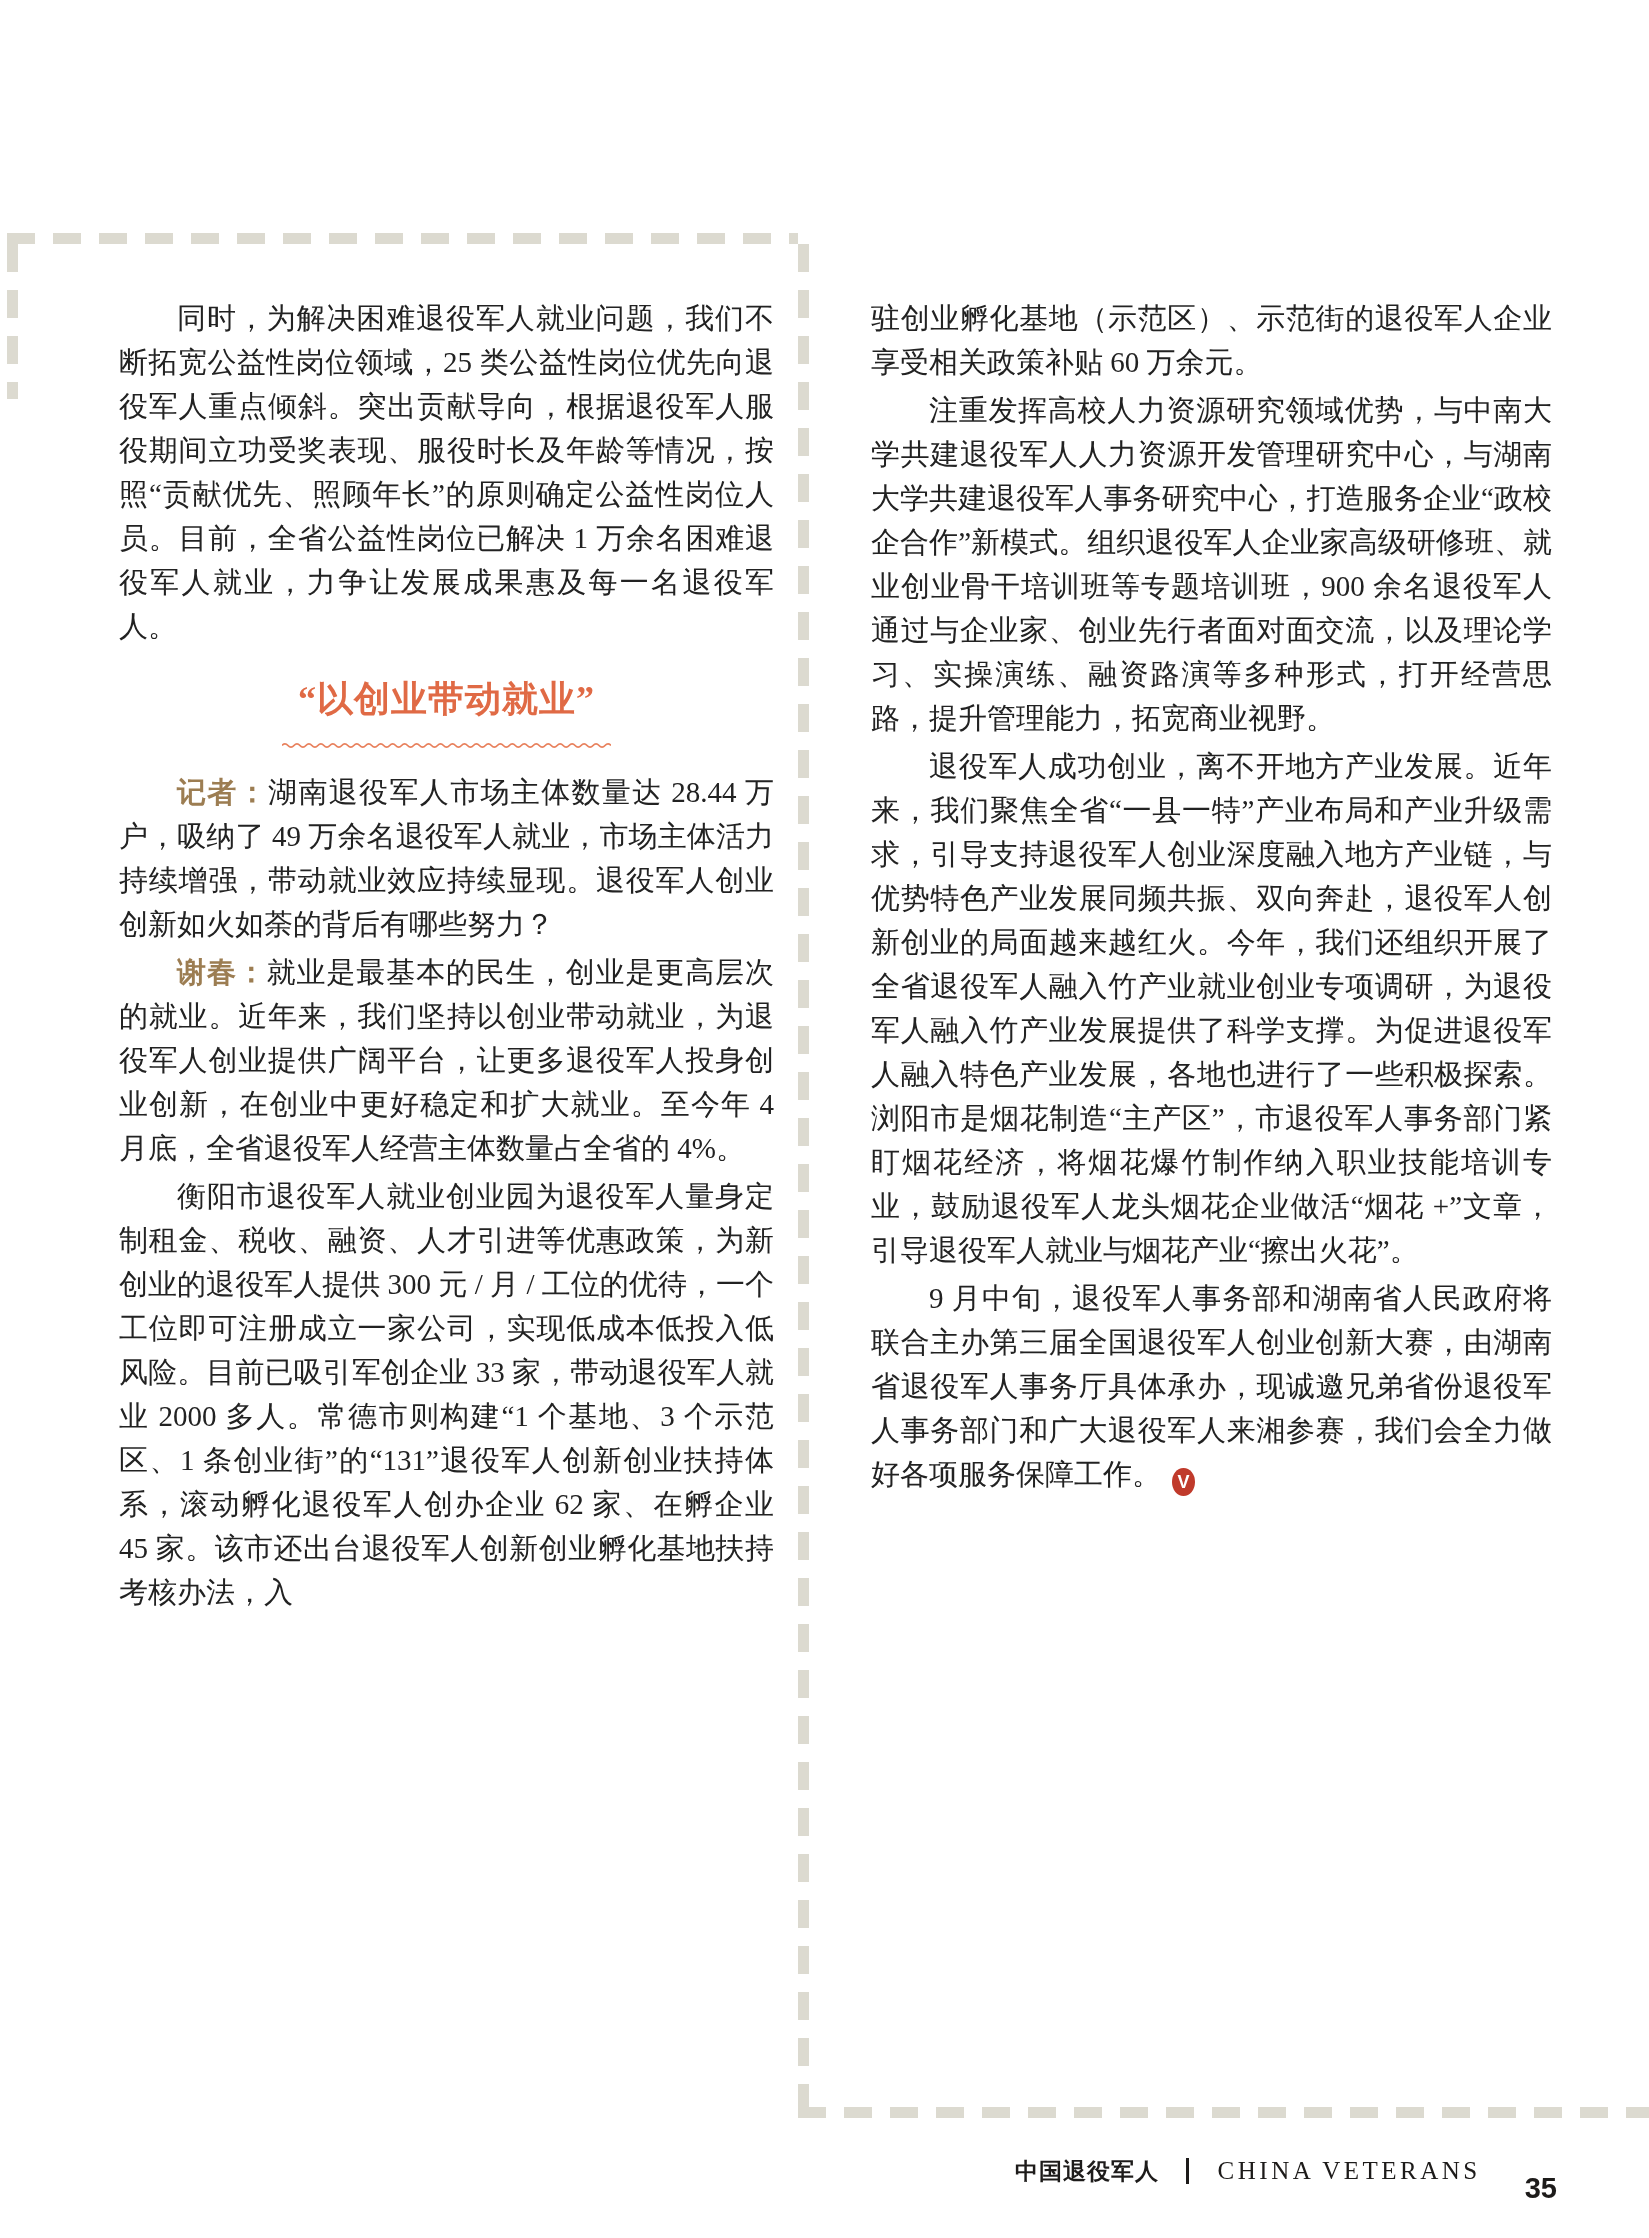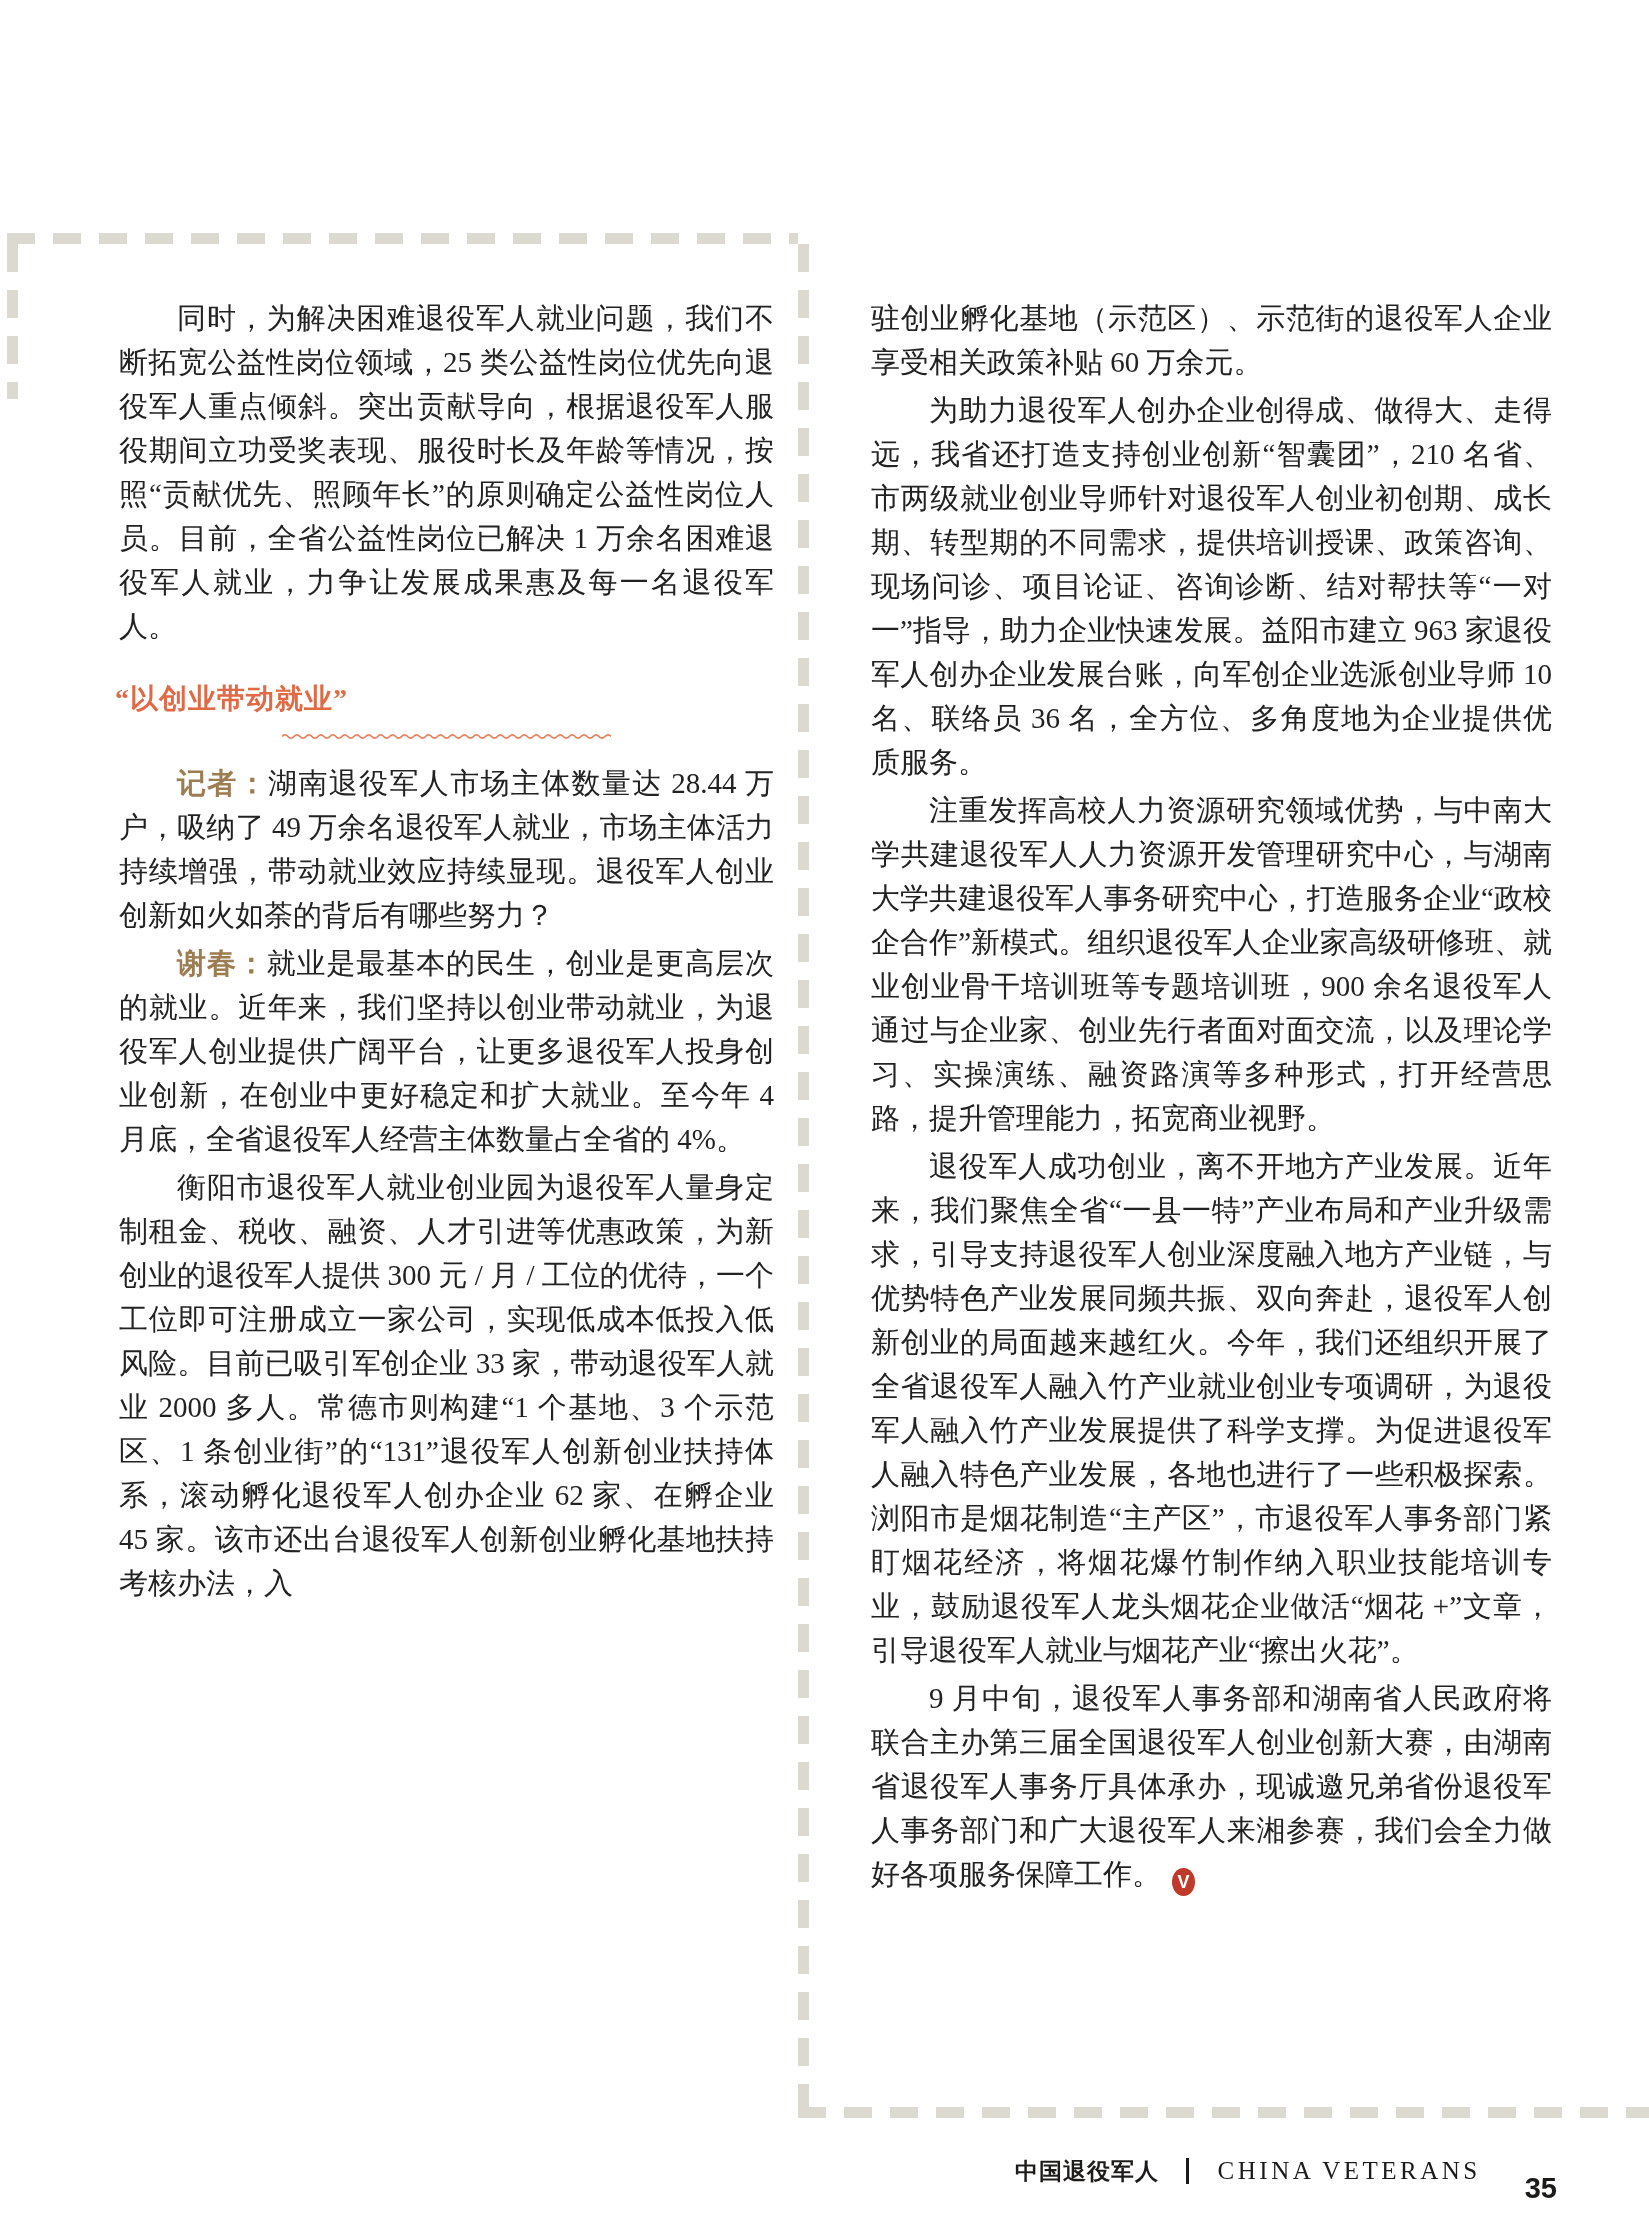--- a/index.html
+++ b/index.html
@@ -29,22 +29,22 @@
   #col-right{left:867px;width:689px;}
   .column p{
     margin:4px;font-size:29px;line-height:44px;text-indent:2em;
     font-weight:400;letter-spacing:0;
   }
   .column p.no-indent{text-indent:0;}
   .speaker{color:var(--speaker);font-weight:bold;font-family:"Liberation Sans","DejaVu Sans",sans-serif;}
 
   
   .section-heading{
-    margin:26px 0 8px 0;color:var(--accent);
-    font-size:28px;line-height:50px;font-weight:bold;letter-spacing:1px;
+    margin:26px 0 17px 0;text-align:center;color:var(--accent);
+    font-size:36px;line-height:50px;font-weight:bold;letter-spacing:1px;
     font-family:"Liberation Serif","DejaVu Serif",serif;
   }
   .squiggle-wrap{text-align:center;margin:0 0 21px 0;line-height:0;}
 
   
   .end-badge{
     display:inline-flex;align-items:center;justify-content:center;
     width:23px;height:28.4px;border-radius:50%;background:var(--badge);
     color:#ffffff;font-family:"Liberation Sans","DejaVu Sans",sans-serif;
     font-weight:bold;font-size:18px;margin-left:11px;vertical-align:-4px;
@@ -81,21 +81,20 @@
 
   <p><span class="speaker">记者：</span><span>湖南退役军人市场主体数量达 28.44 万户，吸纳了 49 万余名退役军人就业，市场主体活力持续增强，带动就业效应持续显现。退役军人创业创新如火如荼的背后有哪些努力？</span></p>
 
   <p><span class="speaker">谢春：</span><span>就业是最基本的民生，创业是更高层次的就业。近年来，我们坚持以创业带动就业，为退役军人创业提供广阔平台，让更多退役军人投身创业创新，在创业中更好稳定和扩大就业。至今年 4 月底，全省退役军人经营主体数量占全省的 4%。</span></p>
 
   <p>衡阳市退役军人就业创业园为退役军人量身定制租金、税收、融资、人才引进等优惠政策，为新创业的退役军人提供 300 元 / 月 / 工位的优待，一个工位即可注册成立一家公司，实现低成本低投入低风险。目前已吸引军创企业 33 家，带动退役军人就业 2000 多人。常德市则构建“1 个基地、3 个示范区、1 条创业街”的“131”退役军人创新创业扶持体系，滚动孵化退役军人创办企业 62 家、在孵企业 45 家。该市还出台退役军人创新创业孵化基地扶持考核办法，入</p>
 </div>
 
 <div class="column" id="col-right">
   <p class="no-indent">驻创业孵化基地（示范区）、示范街的退役军人企业享受相关政策补贴 60 万余元。</p>
-  <p>为助力退役军人创办企业创得成、做得大、走得远，我省还打造支持创业创新“智囊团”，210 名省、市两级就业创业导师针对退役军人创业初创期、成长期、转型期的不同需求，提供培训授课、政策咨询、现场问诊、项目论证、咨询诊断、结对帮扶等“一对一”指导，助力企业快速发展。益阳市建立 963 家退役军人创办企业发展台账，向军创企业选派创业导师 10 名、联络员 36 名，全方位、多角度地为企业提供优质服务。</p>
   <p>注重发挥高校人力资源研究领域优势，与中南大学共建退役军人人力资源开发管理研究中心，与湖南大学共建退役军人事务研究中心，打造服务企业“政校企合作”新模式。组织退役军人企业家高级研修班、就业创业骨干培训班等专题培训班，900 余名退役军人通过与企业家、创业先行者面对面交流，以及理论学习、实操演练、融资路演等多种形式，打开经营思路，提升管理能力，拓宽商业视野。</p>
   <p>退役军人成功创业，离不开地方产业发展。近年来，我们聚焦全省“一县一特”产业布局和产业升级需求，引导支持退役军人创业深度融入地方产业链，与优势特色产业发展同频共振、双向奔赴，退役军人创新创业的局面越来越红火。今年，我们还组织开展了全省退役军人融入竹产业就业创业专项调研，为退役军人融入竹产业发展提供了科学支撑。为促进退役军人融入特色产业发展，各地也进行了一些积极探索。浏阳市是烟花制造“主产区”，市退役军人事务部门紧盯烟花经济，将烟花爆竹制作纳入职业技能培训专业，鼓励退役军人龙头烟花企业做活“烟花 +”文章，引导退役军人就业与烟花产业“擦出火花”。</p>
   <p><span>9 月中旬，退役军人事务部和湖南省人民政府将联合主办第三届全国退役军人创业创新大赛，由湖南省退役军人事务厅具体承办，现诚邀兄弟省份退役军人事务部门和广大退役军人来湘参赛，我们会全力做好各项服务保障工作。</span><span class="end-badge">
         <span>V</span>
       </span></p>
 </div>
 
 <div class="footer">
   <span class="cn">中国退役军人</span>
   <span class="sep"></span>

